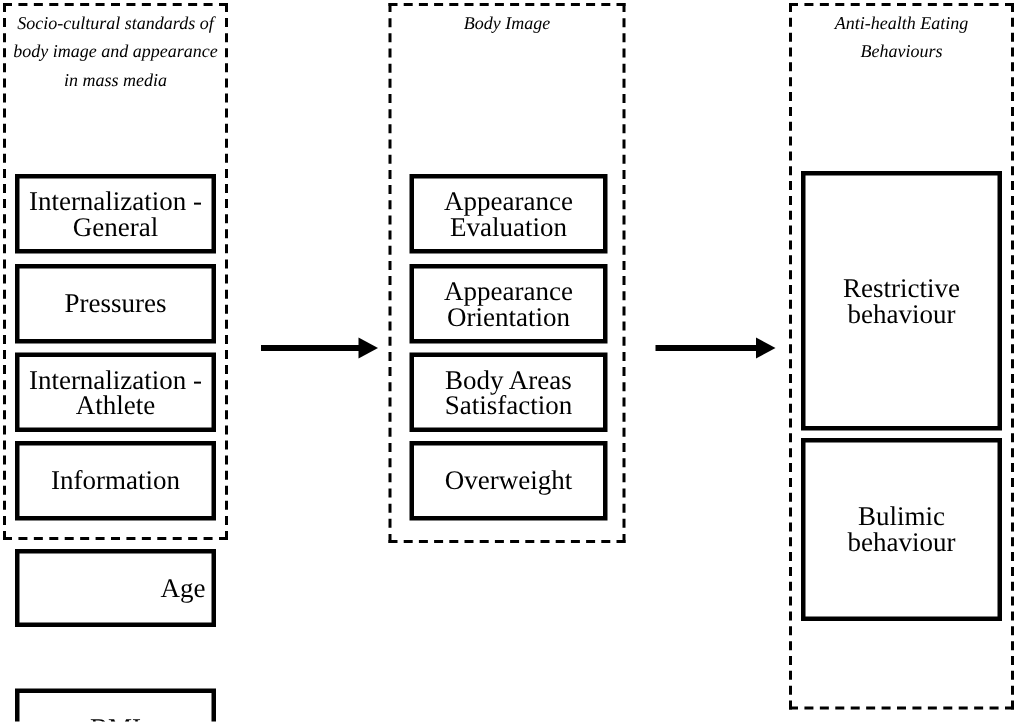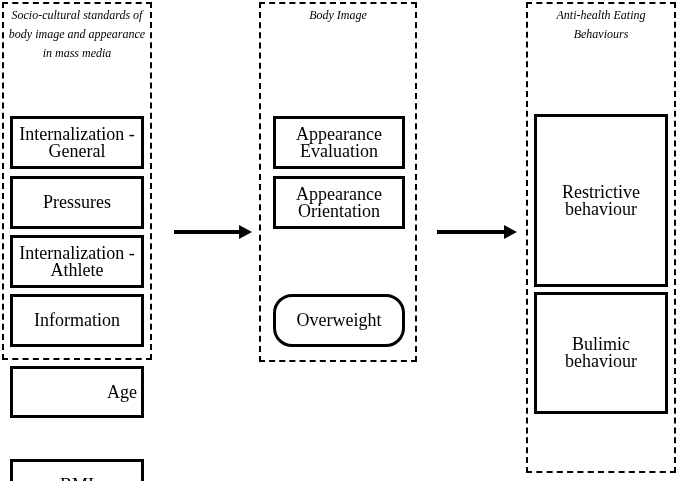--- a/index.html
+++ b/index.html
@@ -125,22 +125,28 @@
     </span>
   </div>
 
   <div class="node" style="left:273px;top:176px;width:132px;height:53px;">
     <span>
       <span>Appearance</span>
       <span>Orientation</span>
     </span>
   </div>
 
+  <div class="node" style="left:273px;top:235px;width:132px;height:53px;">
+    <span>
+      <span>Body Areas</span>
+      <span>Satisfaction</span>
+    </span>
+  </div>
 
-  <div class="node" style="left:273px;top:294px;width:132px;height:53px;border-radius:19px;">
+  <div class="node" style="left:273px;top:294px;width:132px;height:53px;">
     <span>
       <span>Overweight</span>
     </span>
   </div>
 
   <div class="arrow" style="left:437px;top:225px;width:80px;">
     <div class="shaft" style="width:68px;"></div>
     <div class="head" style="left:67px;"></div>
   </div>
 

